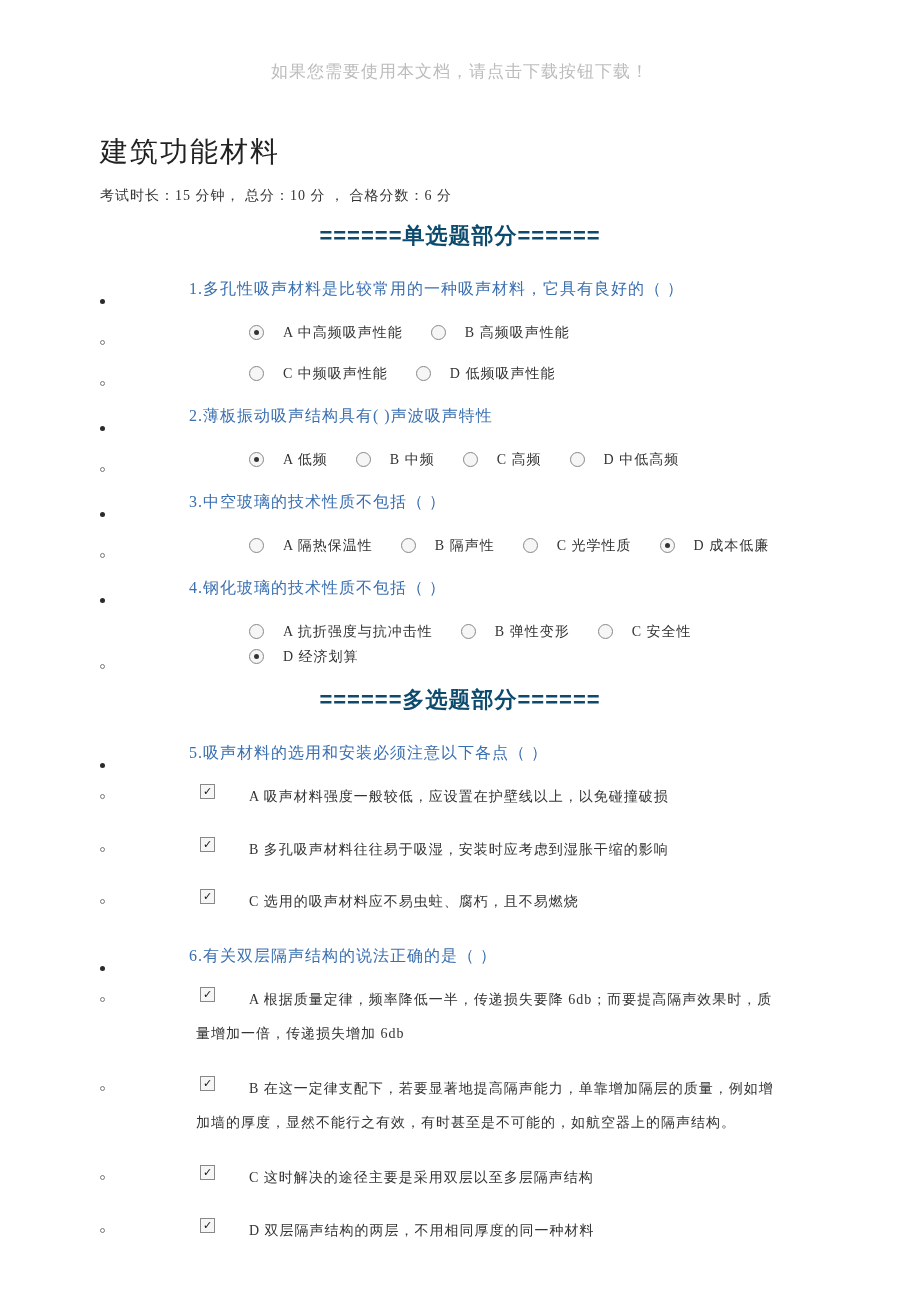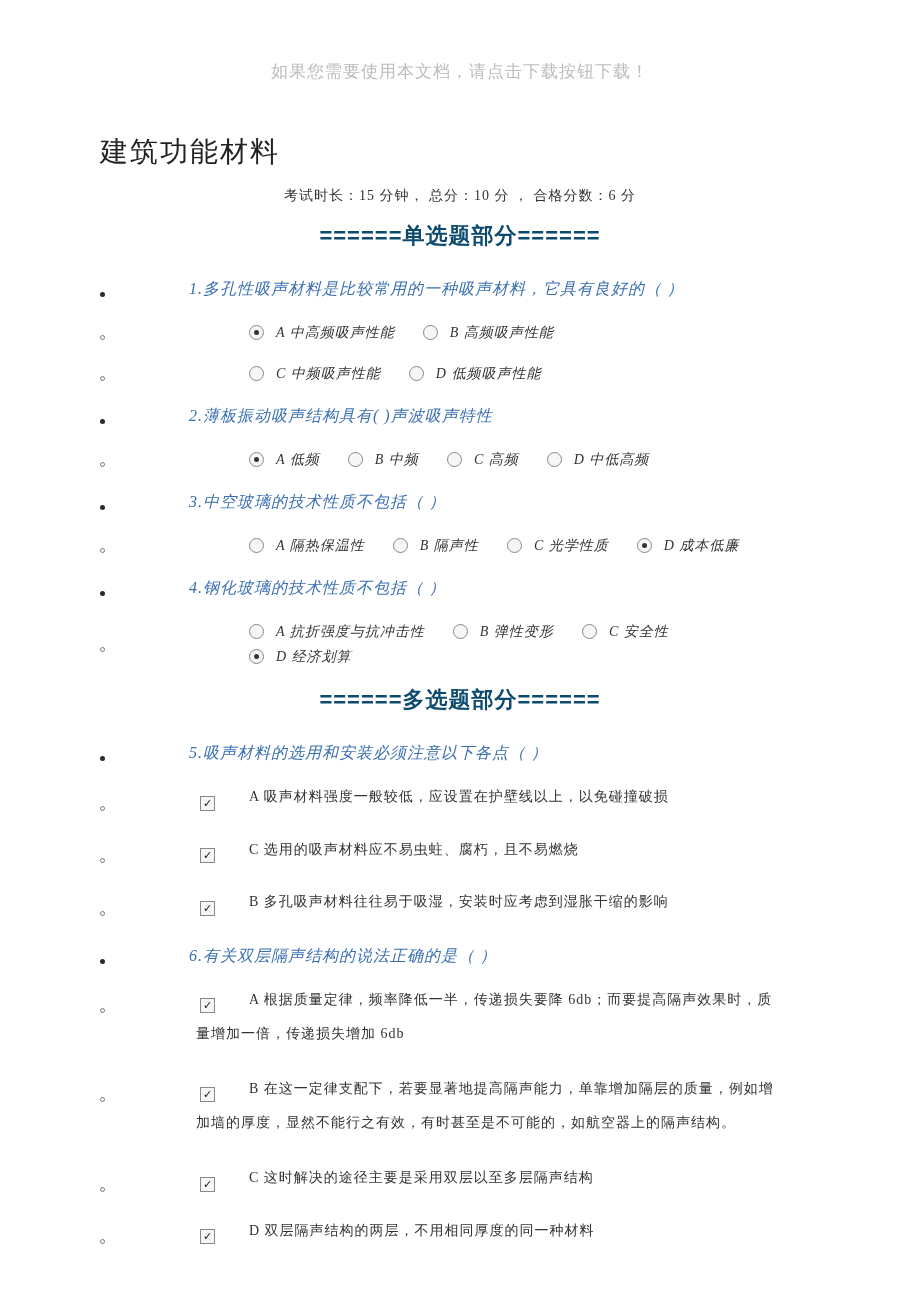--- a/index.html
+++ b/index.html
@@ -23,41 +23,39 @@
   .title {
     text-align: left;
     font-size: 28px;
     font-weight: normal;
     letter-spacing: 2px;
     margin-bottom: 16px;
     color: #222;
     font-family: "SimHei", "黑体", sans-serif;
   }
   .subtitle {
-    text-align: center;
     font-size: 14px;
     color: #333;
     margin-bottom: 16px;
     letter-spacing: 1px;
   }
   .section-header {
     text-align: center;
     font-size: 22px;
     font-weight: bold;
     color: #0c4a6e;
     margin: 16px 0 24px 0;
     letter-spacing: 1px;
     font-family: "SimHei", "黑体", sans-serif;
   }
   .q-row {
     display: flex;
-    align-items: center;
+    align-items: flex-end;
     margin-bottom: 16px;
     line-height: 1.8;
-    font-style: italic;
   }
   .bullet-dot {
     width: 5px;
     height: 5px;
     border-radius: 50%;
     background: #2a2a2a;
     margin-top: 10px;
     margin-right: 24px;
     flex-shrink: 0;
   }
@@ -90,20 +88,21 @@
     align-items: center;
     flex-wrap: wrap;
     font-size: 14px;
     color: #333;
     letter-spacing: 1px;
   }
   .opt {
     display: inline-flex;
     align-items: center;
     margin-right: 28px;
+    gap: 7px;
   }
   .radio {
     width: 13px;
     height: 13px;
     border: 1px solid #888;
     border-radius: 50%;
     margin-right: 12px;
     display: inline-flex;
     align-items: center;
     justify-content: center;
@@ -132,21 +131,21 @@
   }
   .checkbox.checked::after {
     content: "✓";
     color: #111;
   }
   .opt-label {
     margin-left: 0;
   }
   .multi-row {
     display: flex;
-    align-items: flex-end;
+    align-items: flex-start;
     margin-bottom: 26px;
     line-height: 1.9;
   }
   .multi-text {
     font-size: 14px;
     color: #333;
     letter-spacing: 1px;
   }
   .multi-check-col {
     width: 120px;
@@ -308,29 +307,29 @@
     <span class="multi-check-col">
         <span class="checkbox checked"></span>
       </span>
     <span class="multi-text">A 吸声材料强度一般较低，应设置在护壁线以上，以免碰撞破损</span>
   </div>
   <div class="multi-row">
     <span class="bullet-circ"></span>
     <span class="multi-check-col">
         <span class="checkbox checked"></span>
       </span>
+    <span class="multi-text">B 多孔吸声材料往往易于吸湿，安装时应考虑到湿胀干缩的影响</span>
+  </div>
+  <div class="multi-row">
+    <span class="bullet-circ"></span>
+    <span class="multi-check-col">
+        <span class="checkbox checked"></span>
+      </span>
     <span class="multi-text">C 选用的吸声材料应不易虫蛀、腐朽，且不易燃烧</span>
   </div>
-  <div class="multi-row">
-    <span class="bullet-circ"></span>
-    <span class="multi-check-col">
-        <span class="checkbox checked"></span>
-      </span>
-    <span class="multi-text">B 多孔吸声材料往往易于吸湿，安装时应考虑到湿胀干缩的影响</span>
-  </div>
 
   <div class="q-row">
     <span class="bullet-dot"></span>
     <span class="q-indent"></span>
     <span class="q-text">6.有关双层隔声结构的说法正确的是（ ）</span>
   </div>
 
   <div class="multi-row" style="margin-bottom:10px">
     <span class="bullet-circ"></span>
     <span class="multi-check-col">

